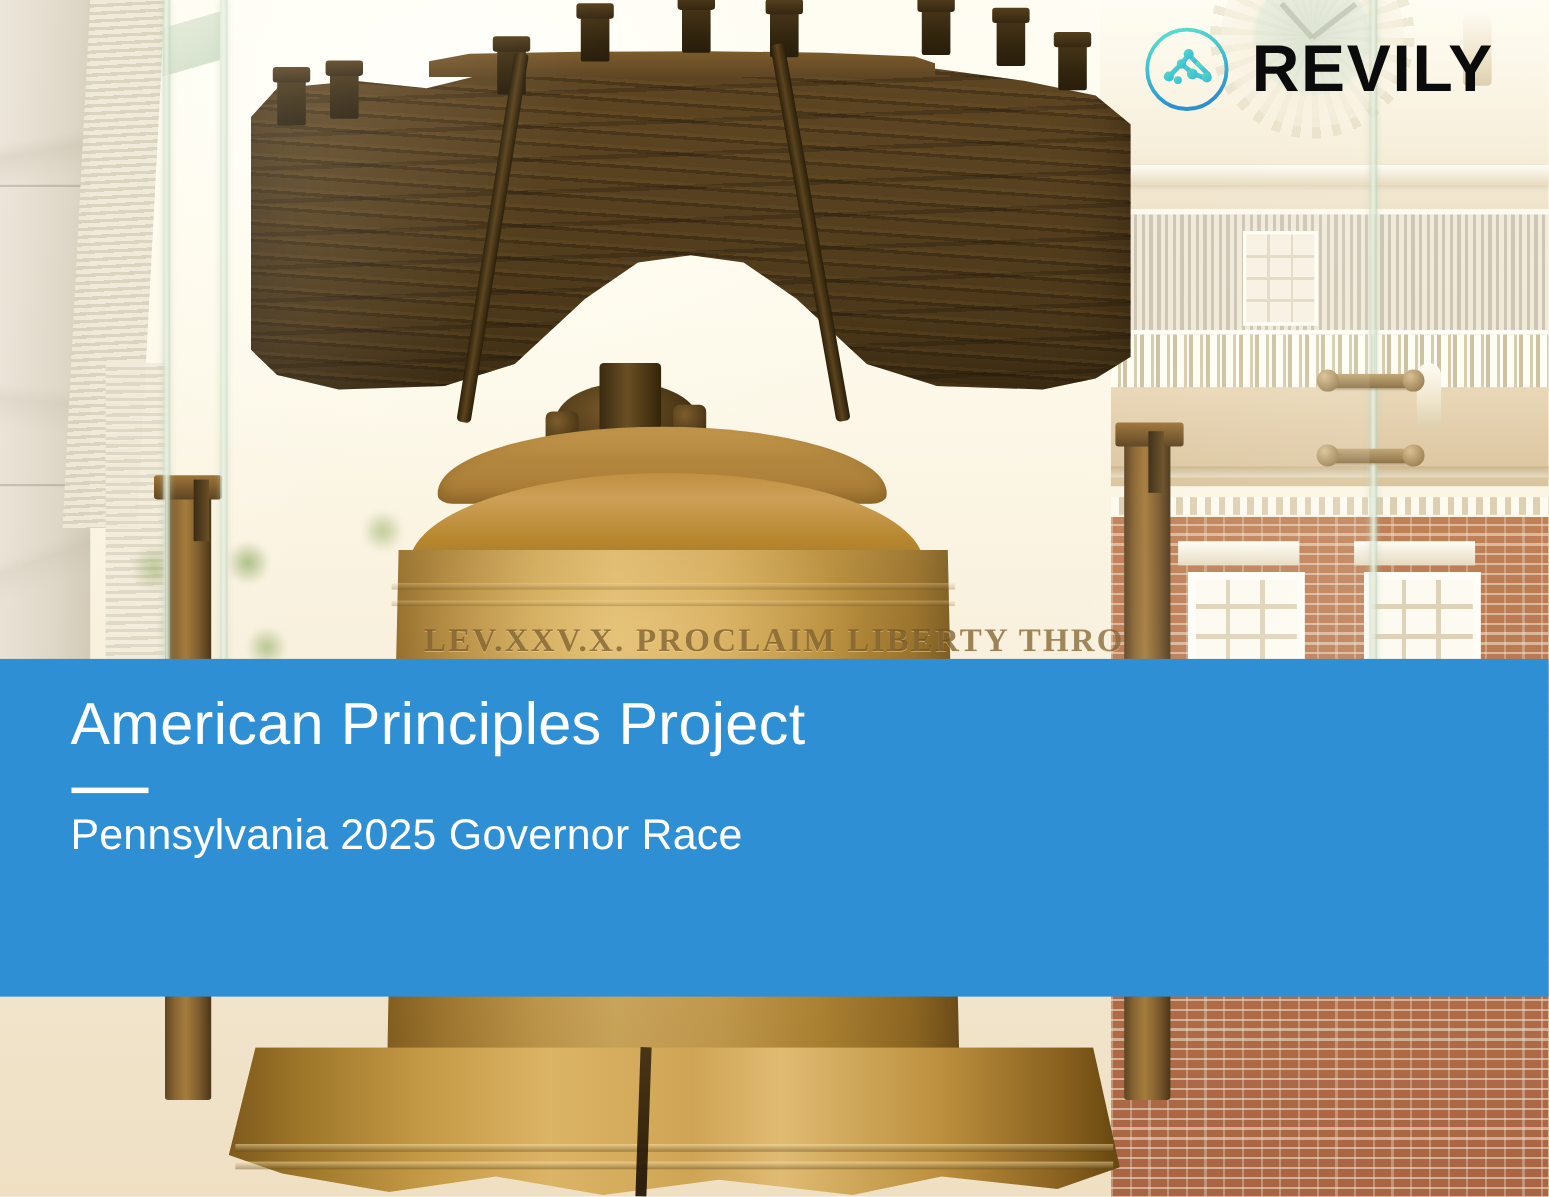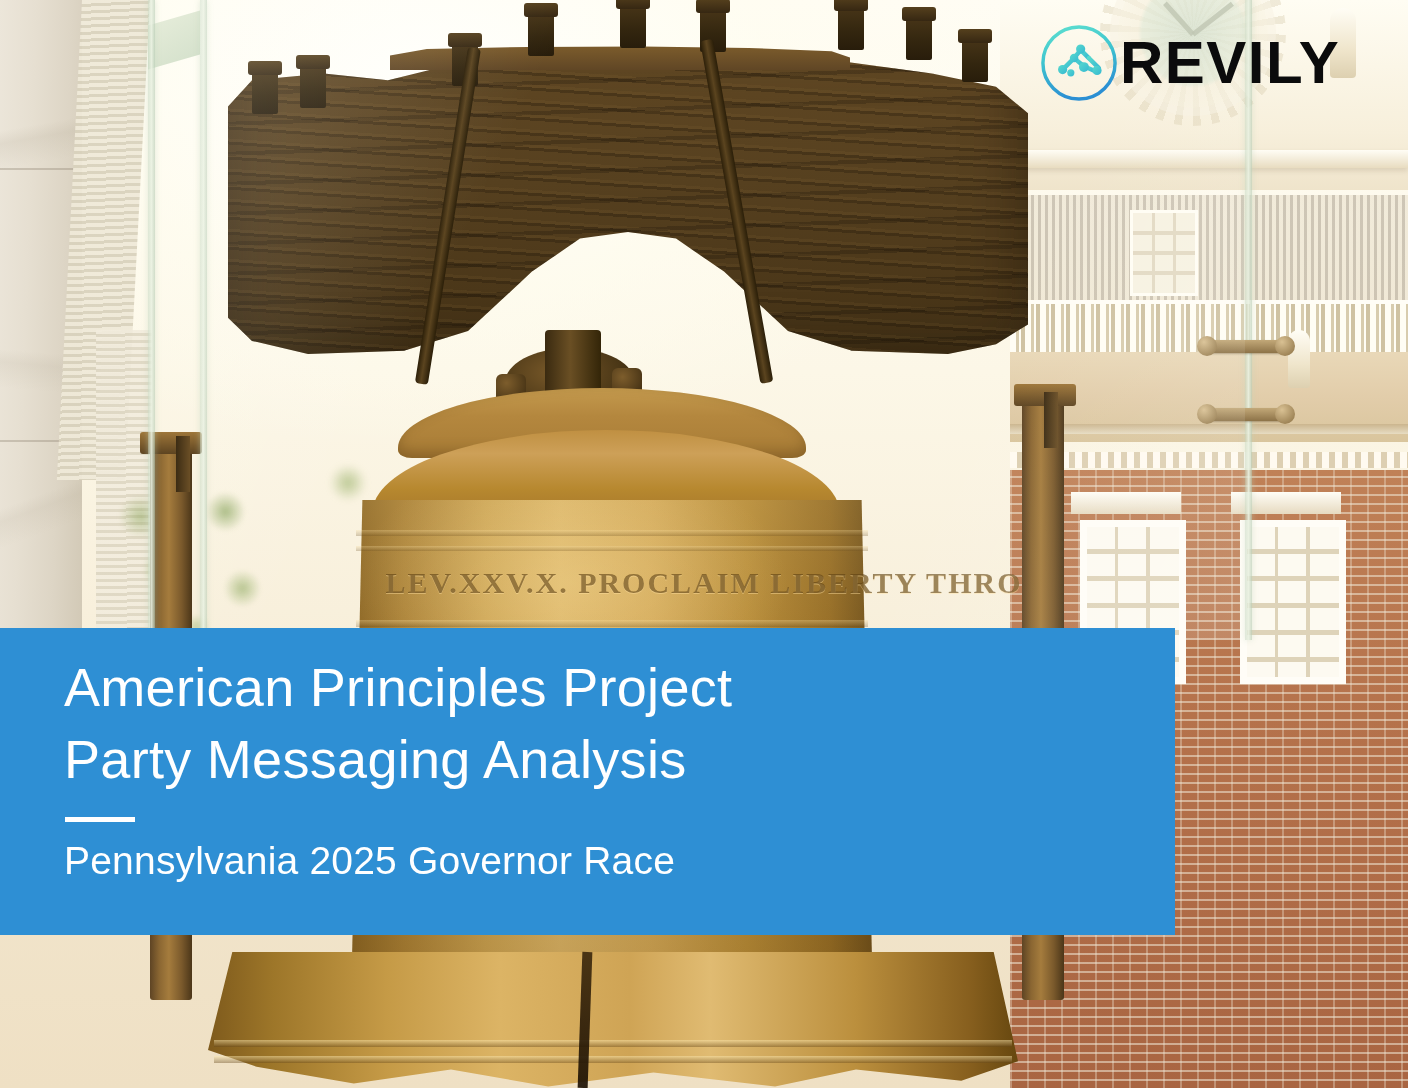--- a/index.html
+++ b/index.html
@@ -494,26 +494,25 @@
     position: absolute;
     left: 580px; top: 952px; width: 10px; height: 136px;
     background: linear-gradient(180deg, rgba(50,32,8,0.85), rgba(30,18,4,0.92));
     transform: rotate(2deg);
   }
 
   
   .banner {
     position: absolute;
     left: 0;
-    top: 628px;
-    width: 1135px;
+    top: 599px;
+    width: 1408px;
     height: 307px;
     background: #2e8fd4;
     z-index: 20;
-    padding-left: 40px;
   }
   .banner-inner {
     position: absolute;
     left: 64px;
     top: 24px;
     right: 40px;
   }
   .title-line {
     color: #ffffff;
     font-size: 54px;
@@ -537,20 +536,21 @@
     white-space: nowrap;
   }
 
   
   .logo {
     position: absolute;
     left: 1038px;
     top: 22px;
     display: flex;
     align-items: center;
+    gap: 18px;
     z-index: 30;
     text-align: center;
   }
   .logo-mark {
     width: 82px;
     height: 82px;
     flex: 0 0 82px;
   }
   .logo-word {
     font-size: 60px;
@@ -656,21 +656,20 @@
 
     <div class="bell-lip"></div>
     <div class="bell-lip-ring blr1"></div>
     <div class="bell-lip-ring blr2"></div>
     <div class="bell-crack"></div>
   </div>
 
   <div class="banner">
     <div class="banner-inner">
       <div class="title-line">American Principles Project</div>
-      <div class="title-line">Party Messaging Analysis</div>
       <div class="title-rule"></div>
       <div class="subtitle">Pennsylvania 2025 Governor Race</div>
     </div>
   </div>
 
   <div class="logo">
     <span class="logo-mark">
       <svg viewBox="0 0 100 100" width="82" height="82" aria-hidden="true">
         <defs>
           <linearGradient id="ringGrad" x1="0" y1="0" x2="0.25" y2="1">

